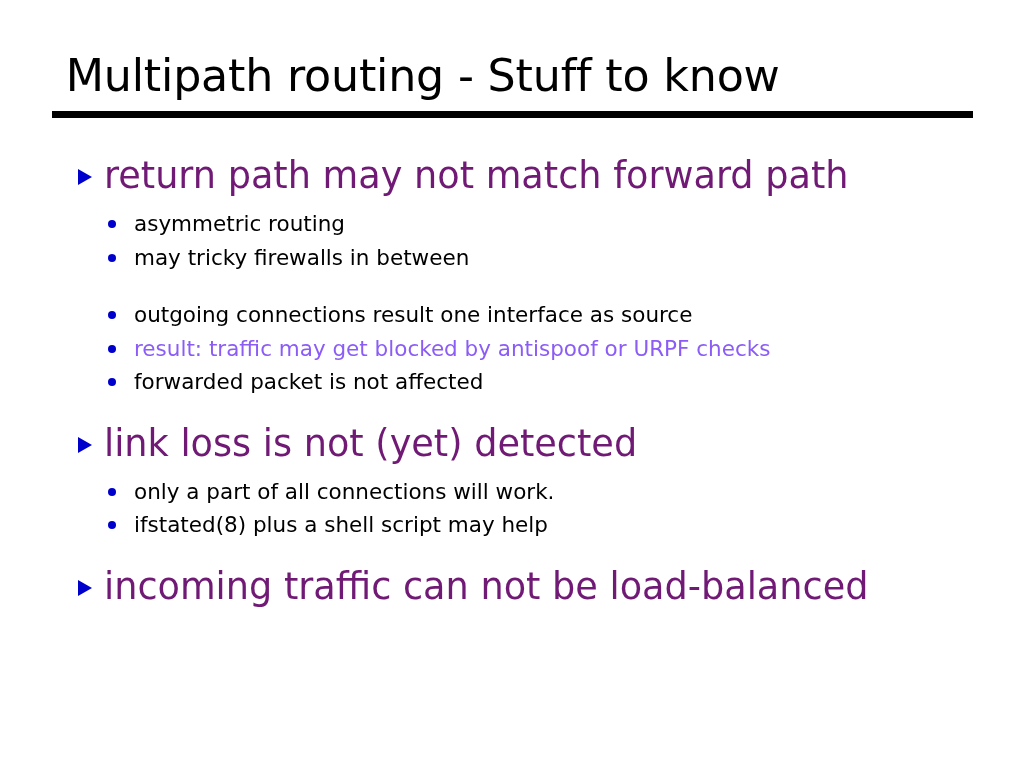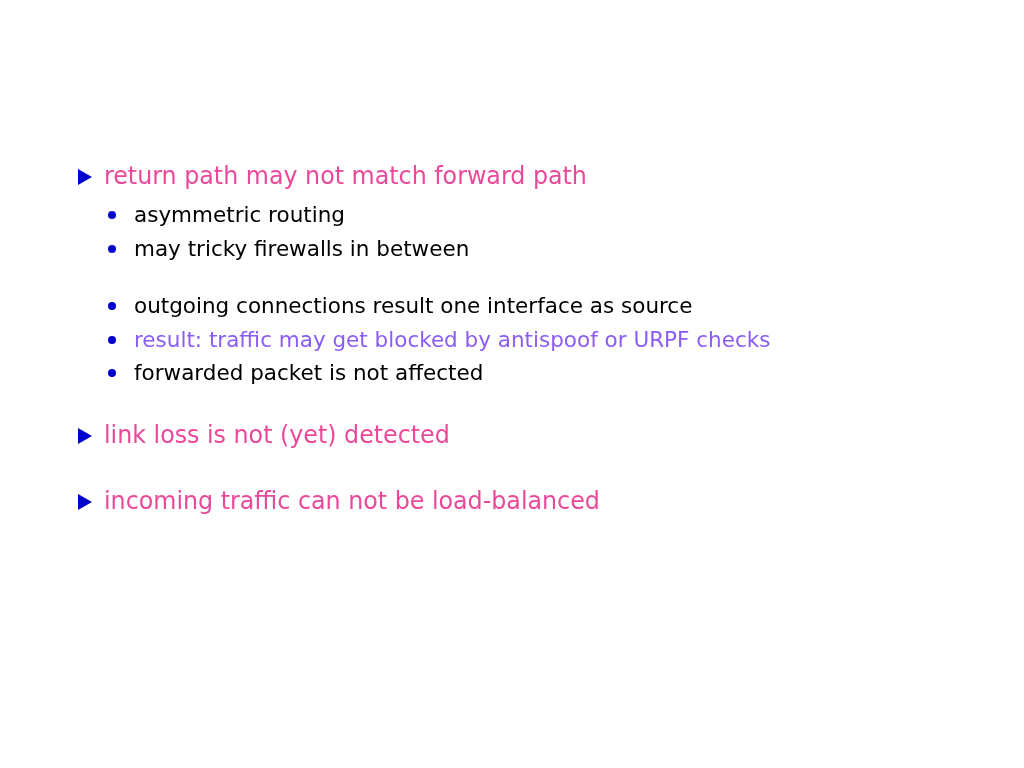--- a/index.html
+++ b/index.html
@@ -58,44 +58,44 @@
     margin-bottom: 24px;
   }
   .group:last-child {
     margin-bottom: 16px;
   }
 
   
   .l1 {
     position: relative;
     padding-left: 26px;
-    font-size: 24px;
+    font-size: 37px;
     line-height: 42px;
-    color: #ec4899;
+    color: #701a75;
     white-space: nowrap;
   }
   .l1 .tri {
     position: absolute;
     left: 0;
     top: 14px;
     width: 0;
     height: 0;
     border-top: 8px solid transparent;
     border-bottom: 8px solid transparent;
     border-left: 14px solid #0000CC;
   }
   .l1 .l1-text {
     display: inline-block;
     transform: scaleX(0.99);
     transform-origin: left center;
   }
 
   
   .sublist {
-    margin-top: 1px;
+    margin-top: 10px;
   }
   .l2 {
     position: relative;
     padding-left: 56px;
     font-size: 21.5px;
     line-height: 33.5px;
     color: #000000;
     white-space: nowrap;
   }
   .l2 .dot {
@@ -112,20 +112,24 @@
   }
   .l2.red .l2-text {
     color: #8b5cf6;
   }
 </style>
 </head>
 <body>
 
 <div class="slide">
 
+  <div class="title-block">
+    <div class="slide-title">Multipath routing - Stuff to know</div>
+    <div class="title-rule"></div>
+  </div>
 
   <div class="body-block">
 
     <div class="group">
       <div class="l1">
         <span class="tri"></span>
         <span class="l1-text">return path may not match forward path</span>
       </div>
       <div class="sublist">
         <div class="l2">
@@ -154,20 +158,30 @@
           <span class="l2-text">forwarded packet is not affected</span>
         </div>
       </div>
     </div>
 
     <div class="group">
       <div class="l1">
         <span class="tri"></span>
         <span class="l1-text">link loss is not (yet) detected</span>
       </div>
+      <div class="sublist">
+        <div class="l2">
+          <span class="dot"></span>
+          <span class="l2-text">only a part of all connections will work.</span>
+        </div>
+        <div class="l2">
+          <span class="dot"></span>
+          <span class="l2-text">ifstated(8) plus a shell script may help</span>
+        </div>
+      </div>
     </div>
 
     <div class="group">
       <div class="l1">
         <span class="tri"></span>
         <span class="l1-text">incoming traffic can not be load-balanced</span>
       </div>
     </div>
 
   </div>

